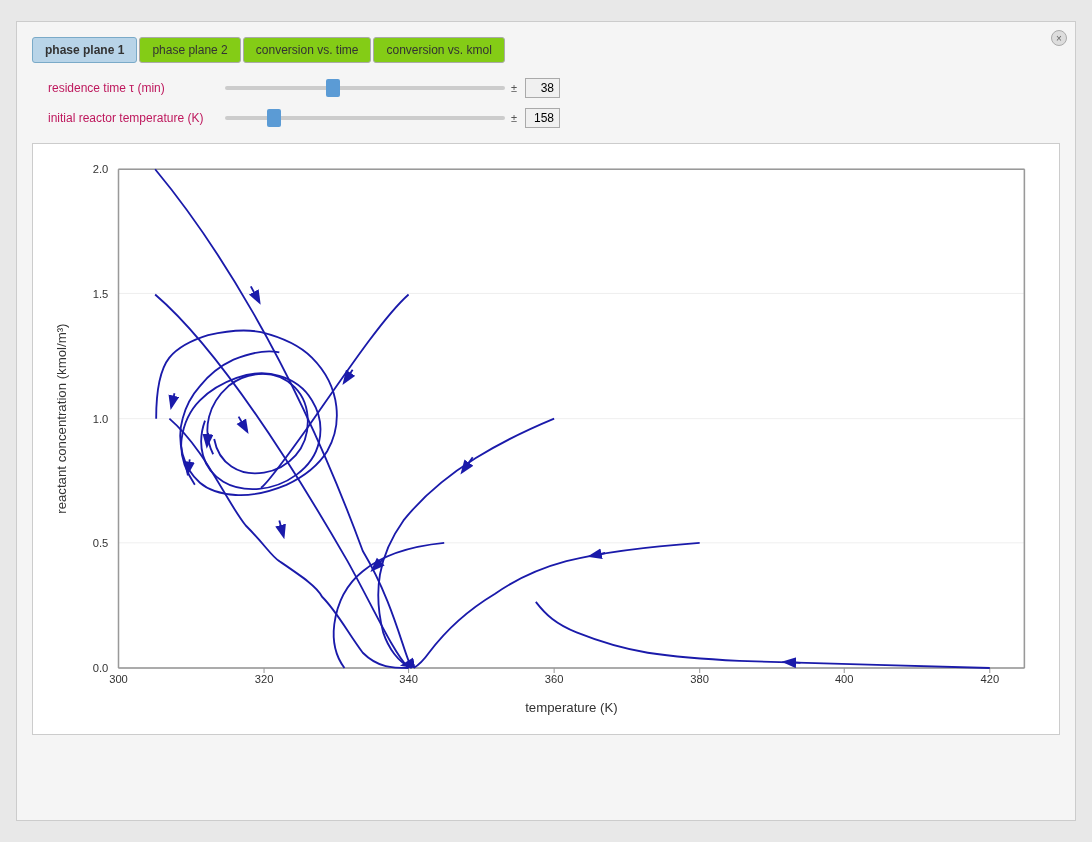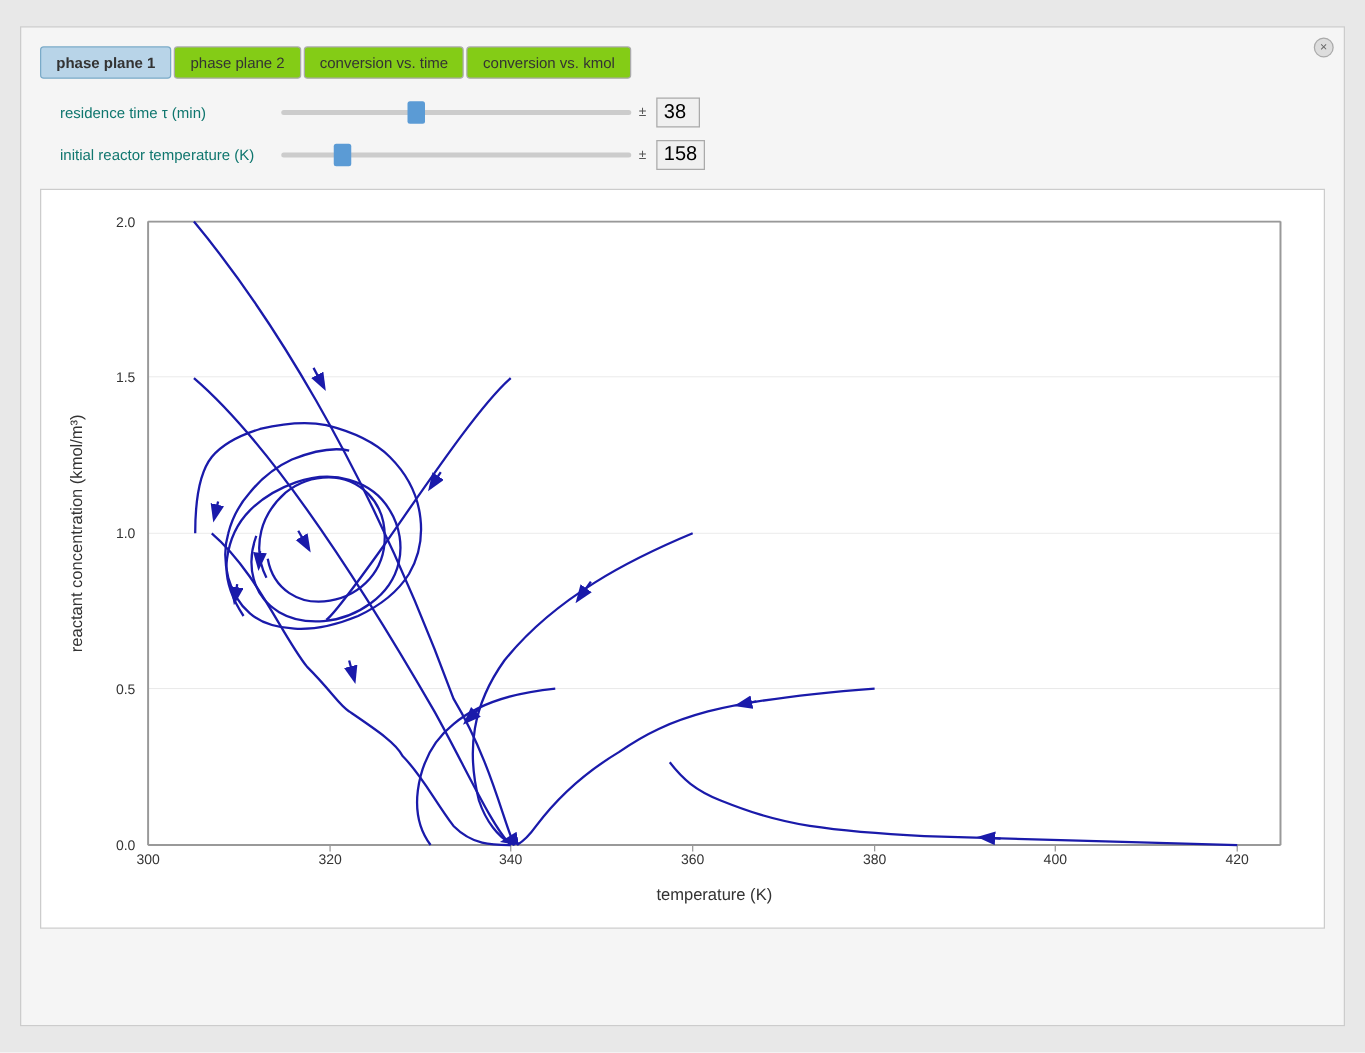--- a/index.html
+++ b/index.html
@@ -63,21 +63,21 @@
       margin-bottom: 15px;
     }
     .control-row {
       display: flex;
       align-items: center;
       margin-bottom: 10px;
       gap: 8px;
     }
     .control-label {
       font-size: 12px;
-      color: #0f766e;
+      color: #be185d;
       min-width: 185px;
       padding-left: 16px;
     }
     .slider-container {
       display: flex;
       align-items: center;
       gap: 6px;
       flex: 1;
     }
     .slider {
@@ -96,23 +96,23 @@
       width: 14px;
       height: 18px;
       background: #5b9bd5;
       cursor: pointer;
       border-radius: 2px;
     }
     .slider-value-box {
       border: 1px solid #aaa;
       background: #f0f0f0;
       padding: 2px 5px;
-      font-size: 16px;
+      font-size: 12px;
       min-width: 35px;
-      text-align: left;
+      text-align: right;
     }
     .plus-minus {
       font-size: 11px;
       color: #555;
       margin-right: 2px;
     }
     .chart-container {
       background: white;
       border: 1px solid #ccc;
       padding: 10px;

